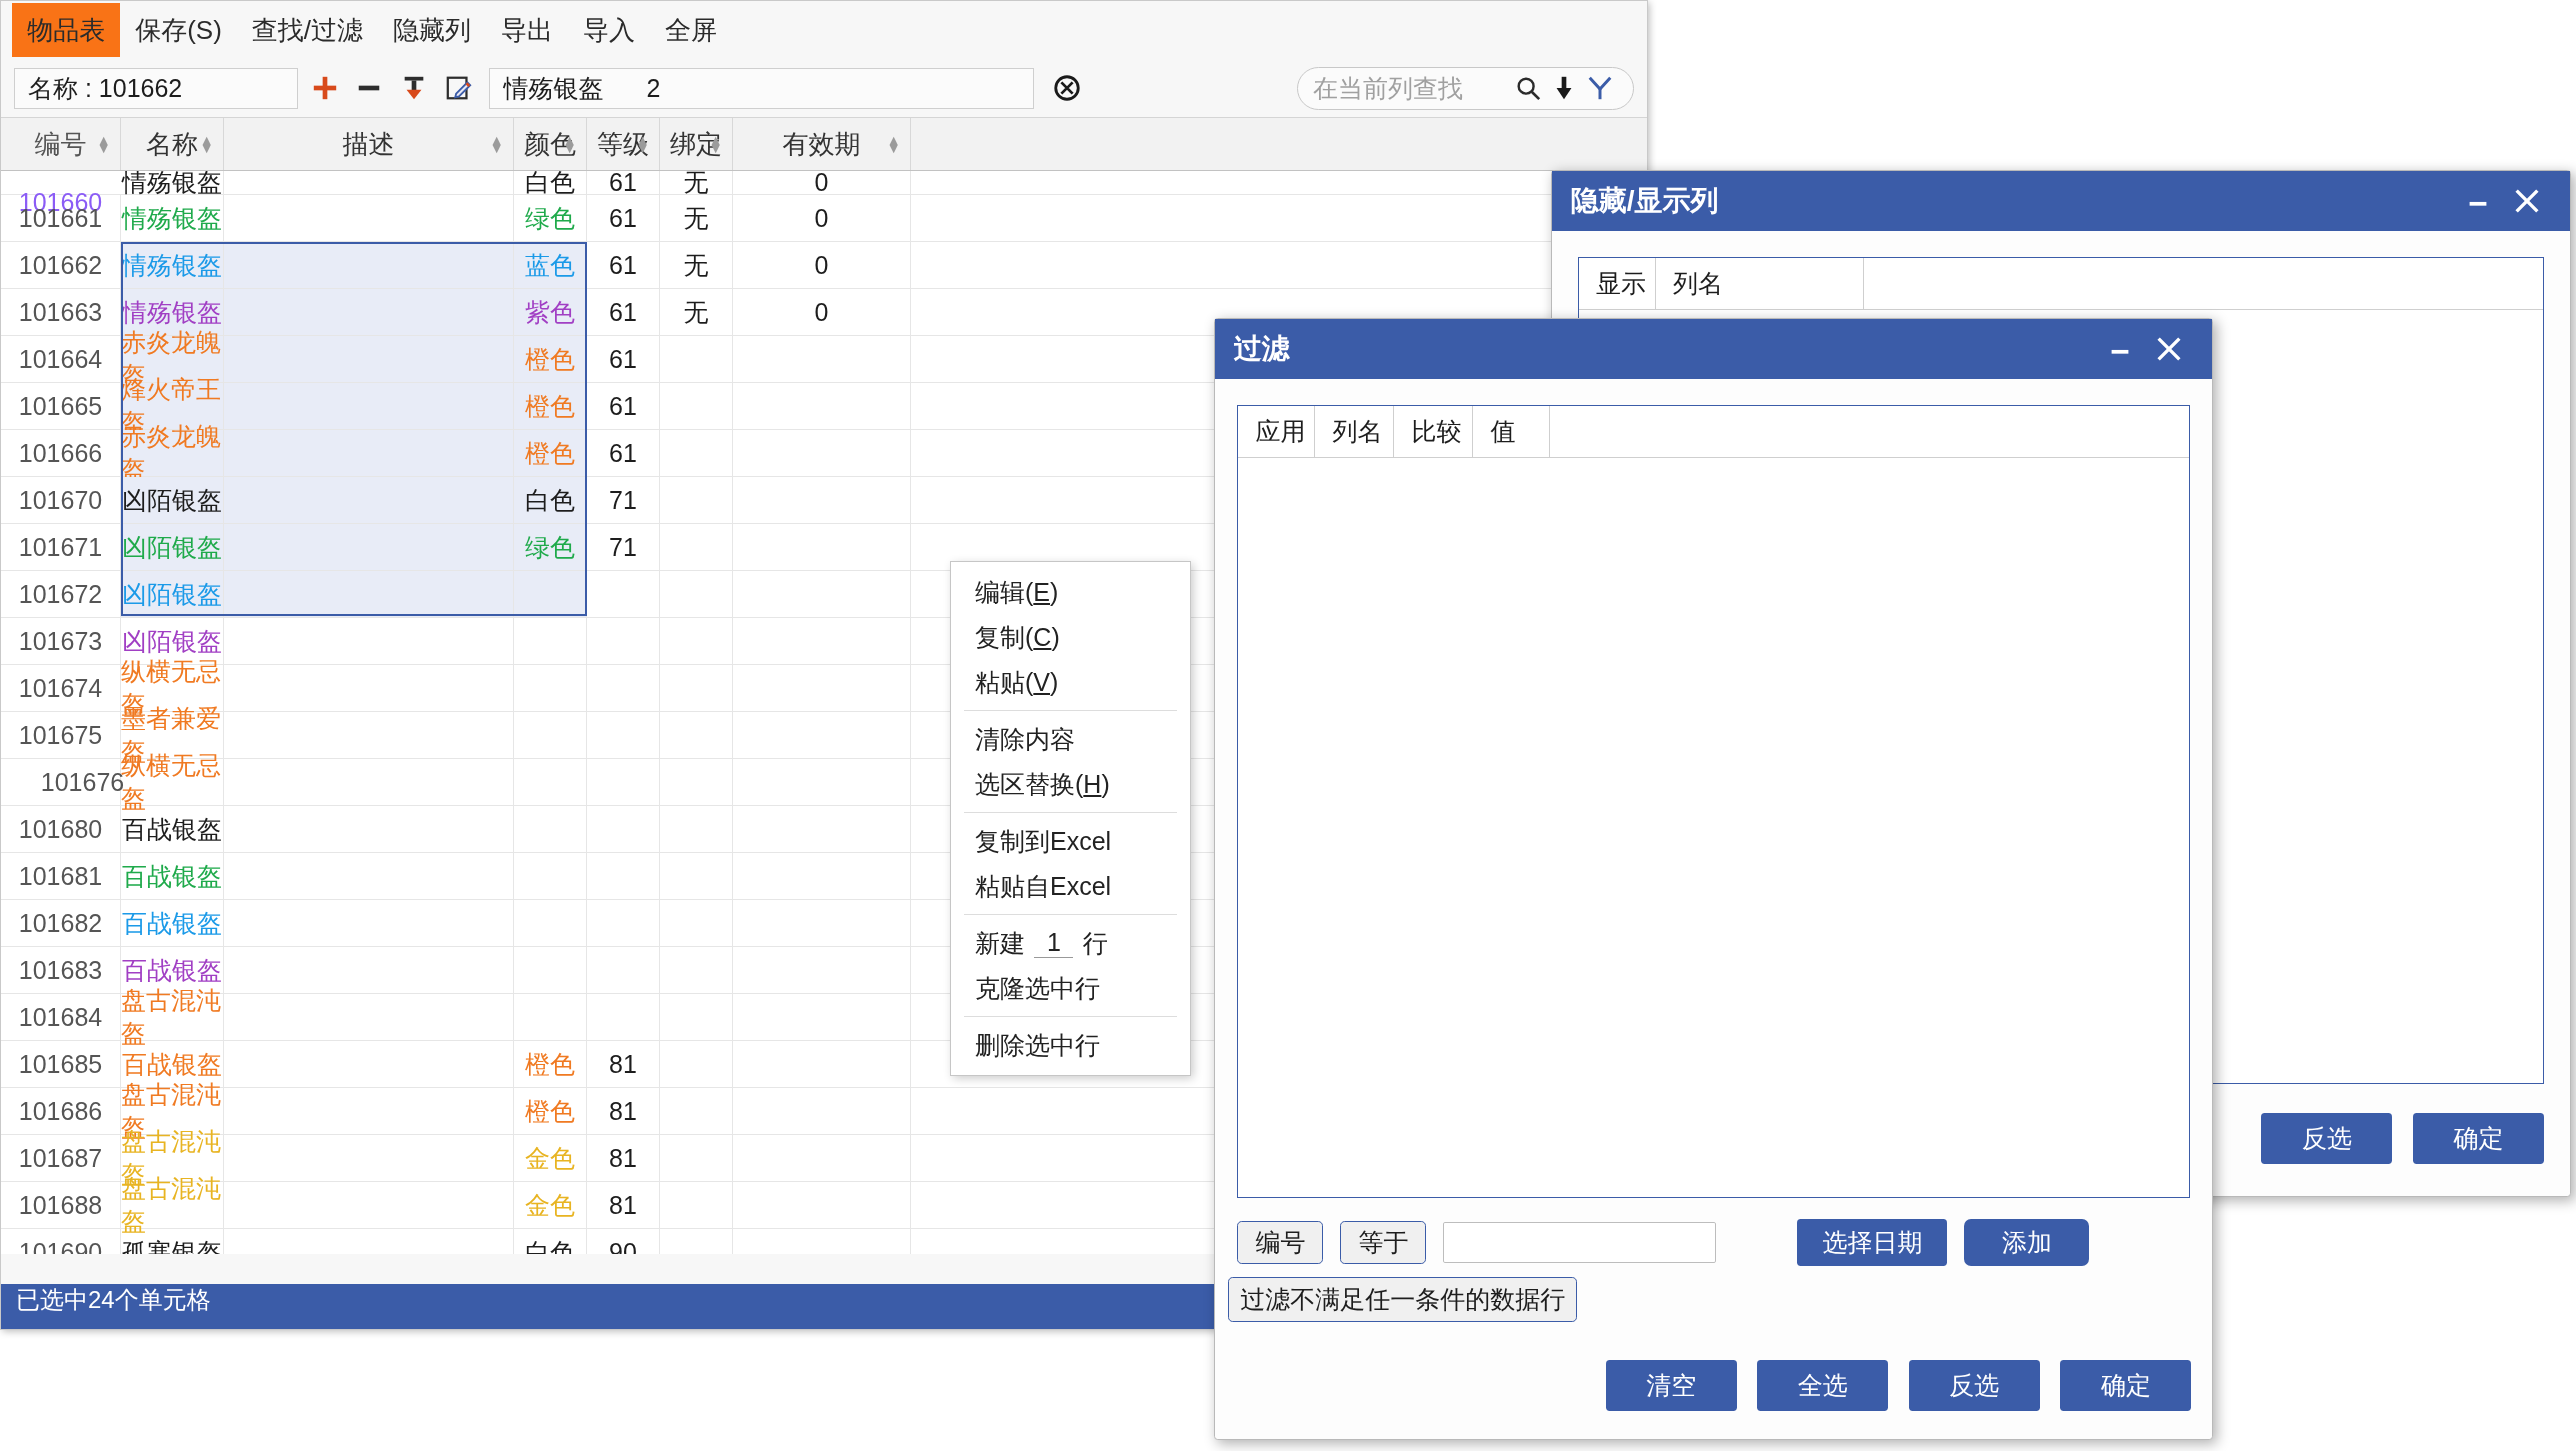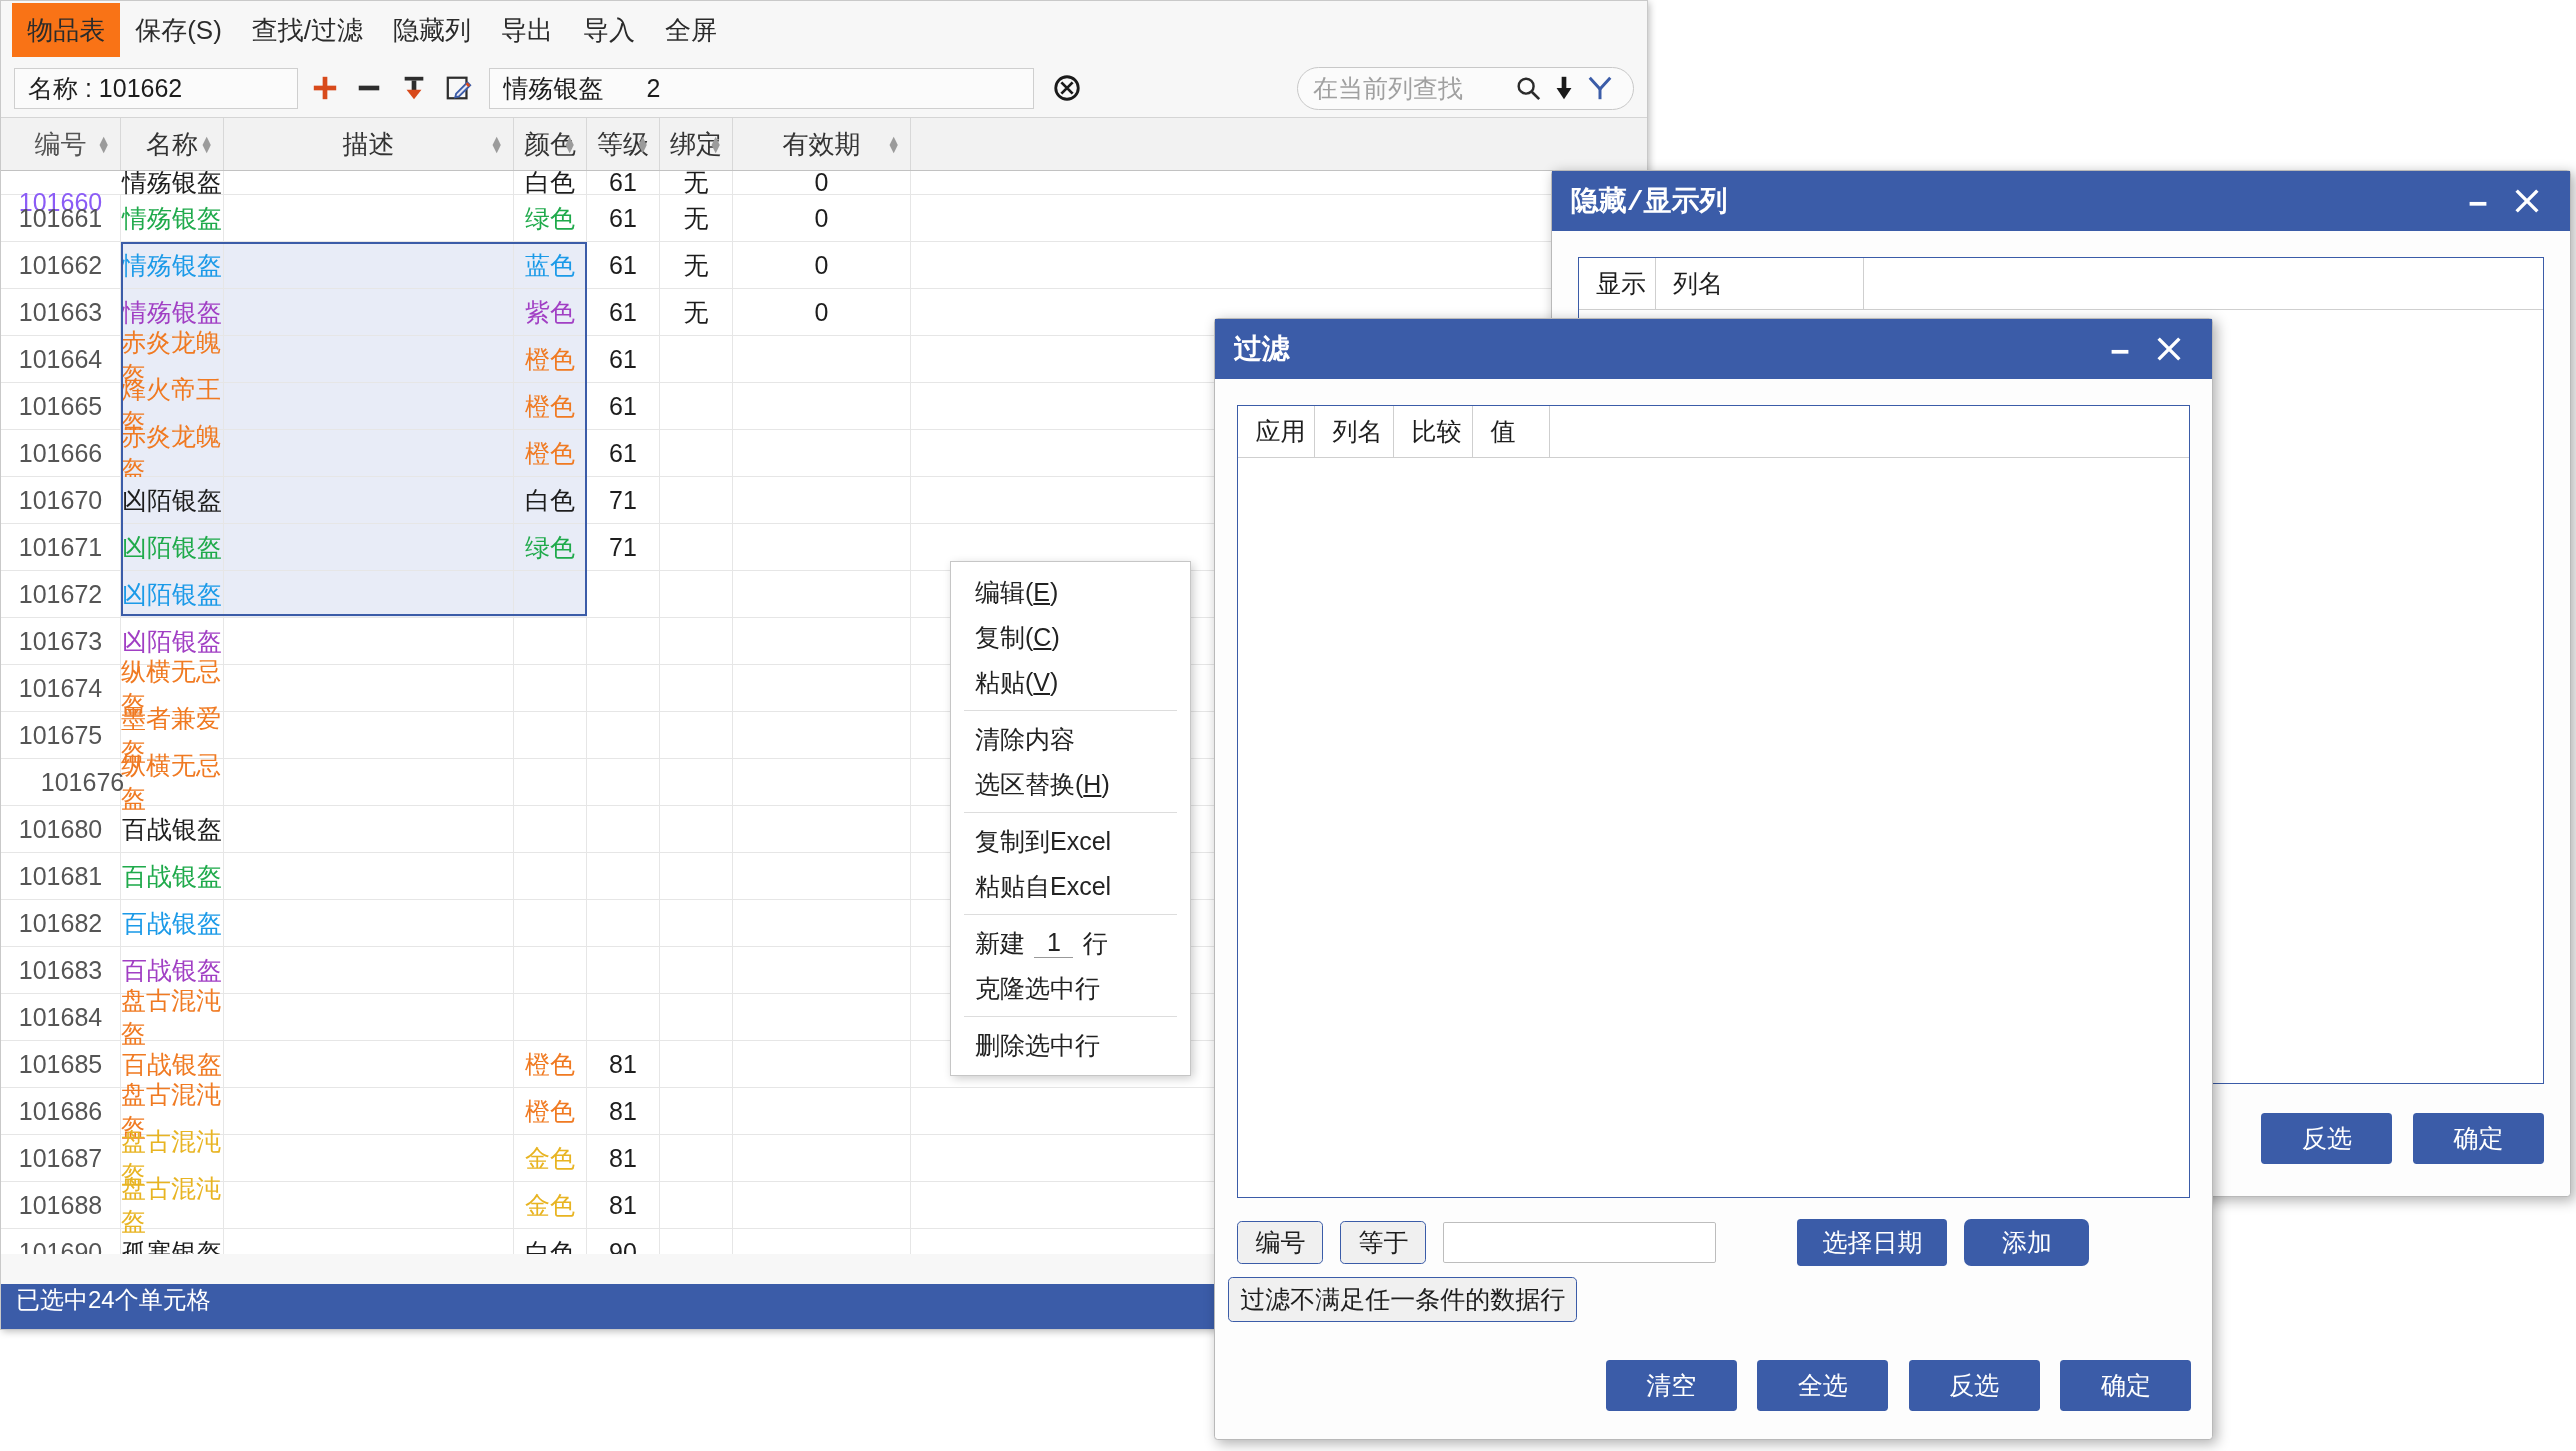--- a/index.html
+++ b/index.html
@@ -118,21 +118,21 @@
   }
   
   .dialog{
     position:absolute;background:#fdfdfd;border:0.9px solid #b9b9b9;border-radius:3.7px;
     box-shadow:3.7px 3.7px 13px rgba(0,0,0,.3);box-sizing:border-box;
   }
   .dlg-title{
     height:60px;background:#3b5ca8;display:flex;align-items:center;
     padding:0 18.7px;box-sizing:border-box;color:#fff;
   }
-  .dlg-title-text{flex:1;font-size:28px;font-weight:bold;font-family:Liberation Mono, monospace;}
+  .dlg-title-text{flex:1;font-size:28px;font-weight:bold;}
   .dlg-btn-min,.dlg-btn-close{
     width:49px;height:49px;display:flex;align-items:center;justify-content:center;
     font-size:32px;color:#fff;
   }
   .dlg-btn-close{font-size:37px;}
   .dlg-table{
     border:0.9px solid #3b5ca8;background:#fff;box-sizing:border-box;
   }
   .dlg-thead{display:flex;height:52px;border-bottom:0.9px solid #cfcfcf;box-sizing:border-box;text-align:right;}
   .dlg-th{

